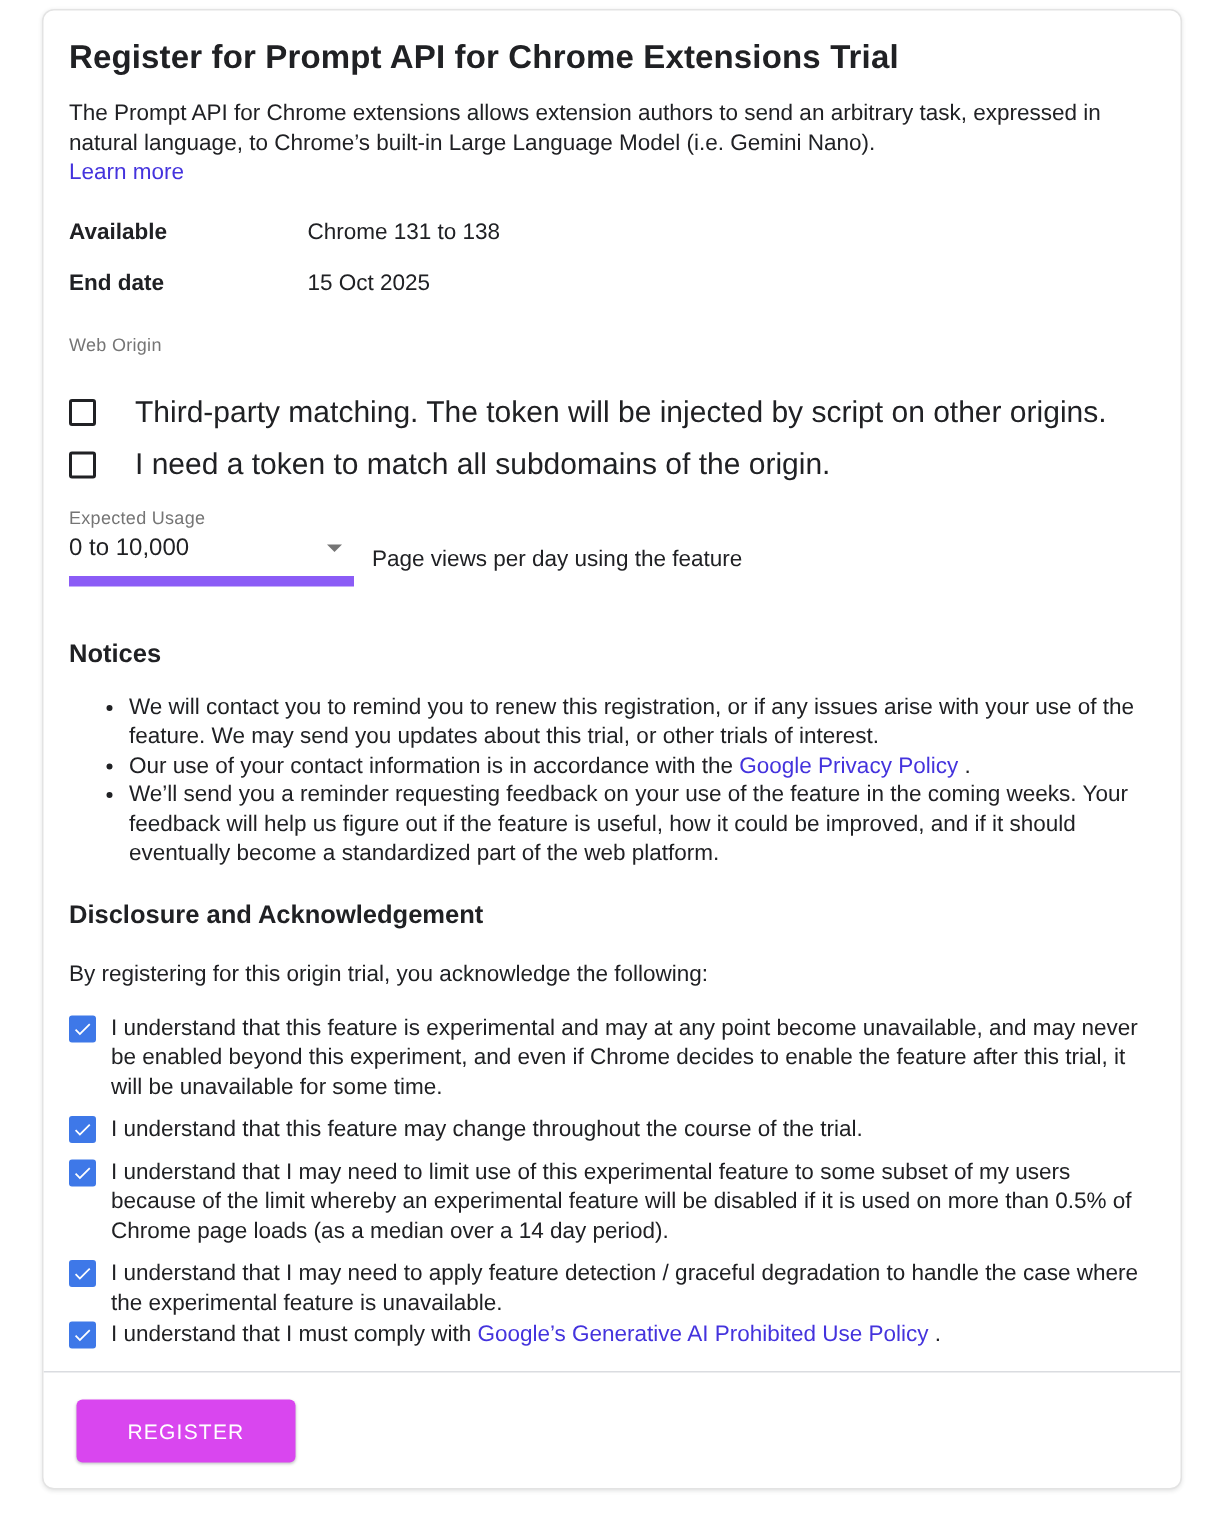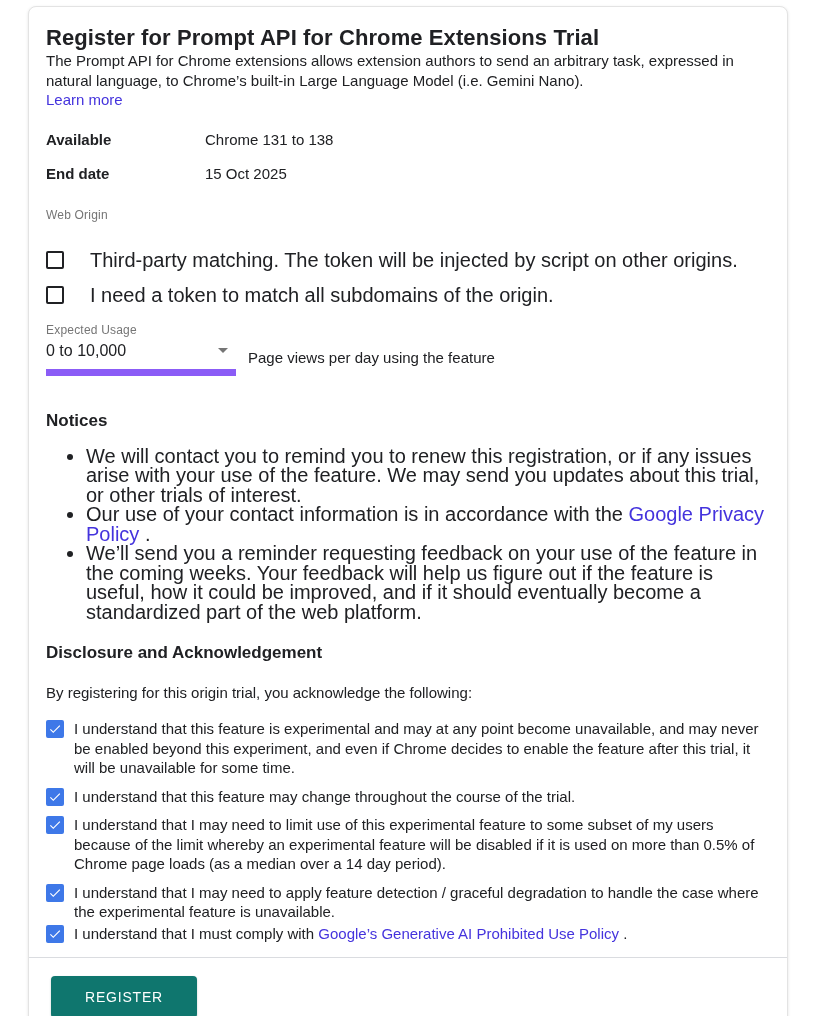--- a/index.html
+++ b/index.html
@@ -17,20 +17,21 @@
     border-radius: 8px;
     box-shadow: 0 1px 3px rgba(60,64,67,0.15);
     overflow: hidden;
   }
   .card-body { padding: 18px 17px 0; }
 
   h1.title {
     font-size: 22px;
     font-weight: bold;
     letter-spacing: 0.1px;
+    margin-bottom: 15px;
   }
   .description {
     font-size: 15px;
     line-height: 19.5px;
     max-width: 722px;
   }
   a.link {
     color: #4433dd;
     text-decoration: none;
     cursor: pointer;
@@ -106,41 +107,41 @@
   }
   .usage-hint { font-size: 15px; margin-left: 12px; padding-bottom: 10px; }
 
   h2.section-heading {
     font-size: 17px;
     font-weight: bold;
     margin-top: 35px;
   }
   ul.notice-list { margin: 16px 0 0; padding-left: 40px; }
   ul.notice-list li {
-    font-size: 20px;
+    font-size: 15px;
     line-height: 19.5px;
     max-width: 690px;
   }
 
   .disclosure-heading { margin-top: 21px !important; }
   .disclosure-intro { font-size: 15px; margin-top: 21px; }
   .ack-list { margin-top: 18px; }
   .ack-item { display: flex; align-items: flex-start; margin-bottom: 9px; cursor: pointer; }
   .ack-item:nth-child(4) { margin-bottom: 2px; }
   .ack-item:last-child { margin-bottom: 0; }
   .ack-item .checkbox { margin-top: 1px; }
   .ack-text { font-size: 15px; line-height: 19.5px; margin-left: 10px; max-width: 690px; }
 
   .card-footer {
     border-top: 1px solid #dadce0;
     margin-top: 14px;
     padding: 18px 17px 17px 22px;
   }
   .register-btn {
-    background: #0f766e;
+    background: #d946ef;
     color: #ffffff;
     border: none;
     border-radius: 4px;
     font-family: "Liberation Sans", "DejaVu Sans", sans-serif;
     font-size: 14px;
     letter-spacing: 0.8px;
     padding: 13px 34px;
     cursor: pointer;
     box-shadow: 0 1px 2px rgba(60,64,67,0.3);
   }

